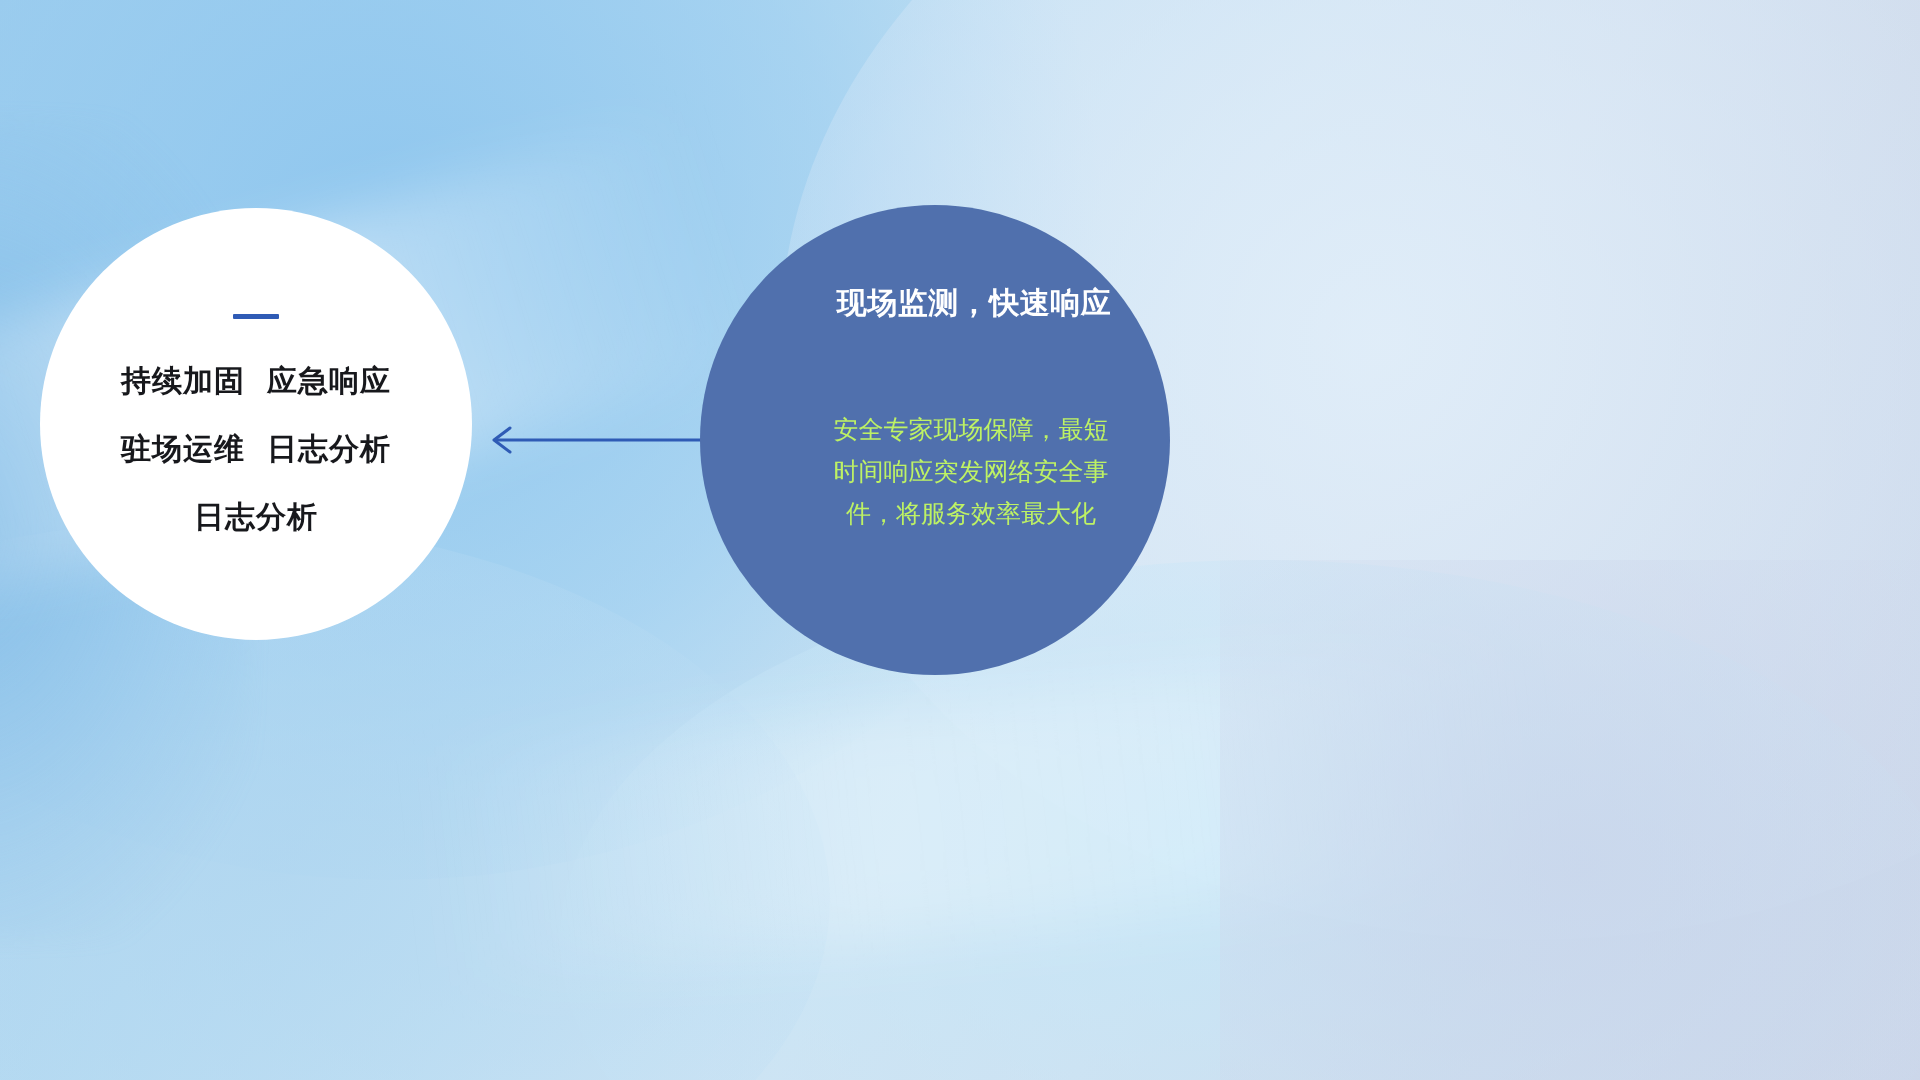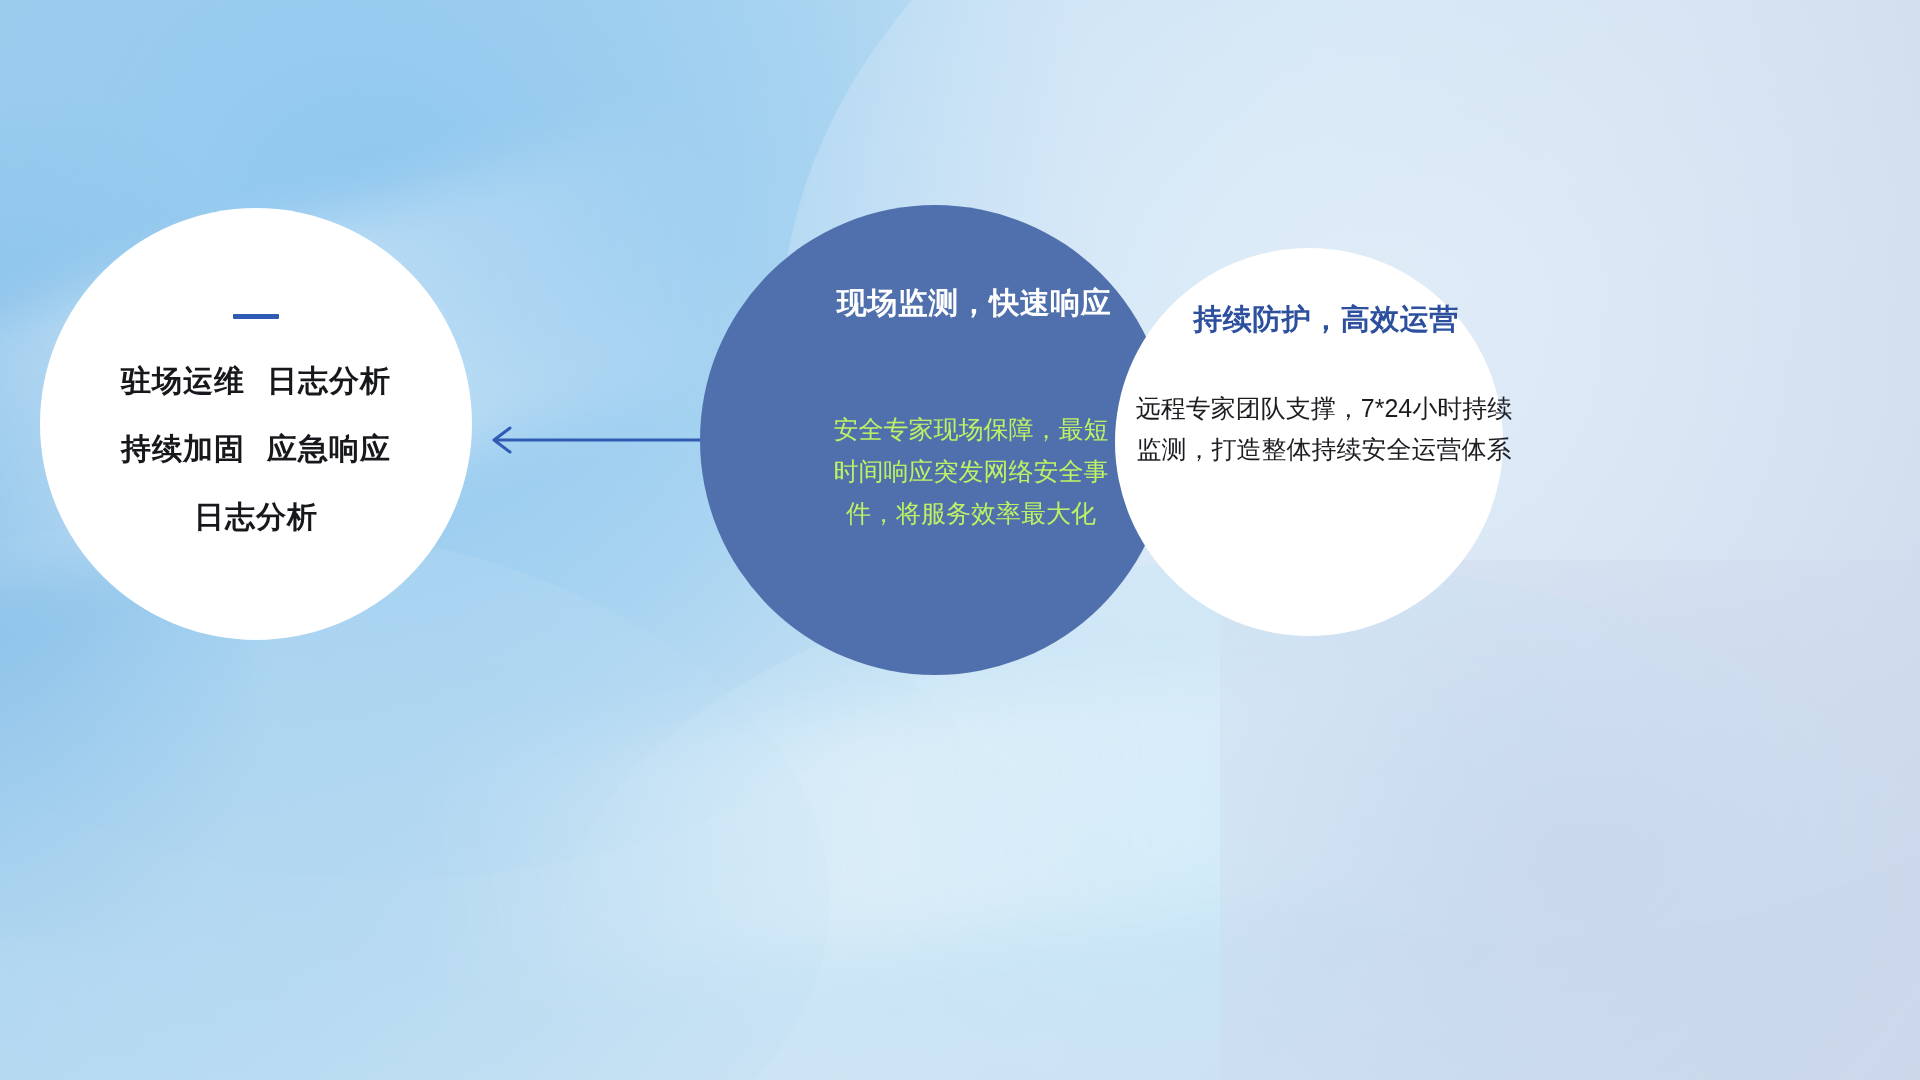--- a/index.html
+++ b/index.html
@@ -261,29 +261,25 @@
   <div class="bg-vignette-br"></div>
 
   <svg class="arrow" viewBox="0 0 250 64">
     <line x1="248" y1="32" x2="26" y2="32" stroke="#2f5bb5" stroke-width="3"></line>
     <polyline points="40,20 24,32 40,44" fill="none" stroke="#2f5bb5" stroke-width="3" stroke-linecap="round" stroke-linejoin="round"></polyline>
   </svg>
 
   <div class="circle circle-left">
     <div class="left-dash"></div>
     <div class="left-lines">
+      <div class="left-line"><span>持续加固</span><span class="gap"></span><span>应急响应</span></div>
       <div class="left-line"><span>驻场运维</span><span class="gap"></span><span>日志分析</span></div>
-      <div class="left-line"><span>持续加固</span><span class="gap"></span><span>应急响应</span></div>
       <div class="left-line"><span>日志分析</span></div>
     </div>
   </div>
 
   <div class="circle circle-mid">
     <div class="mid-title">现场监测，快速响应</div>
     <div class="mid-body">安全专家现场保障，最短时间响应突发网络安全事件，将服务效率最大化</div>
   </div>
 
-  <div class="circle circle-right">
-    <div class="right-title">持续防护，高效运营</div>
-    <div class="right-body">远程专家团队支撑，7*24小时持续监测，打造整体持续安全运营体系</div>
-  </div>
 
 </div>
 
 </body></html>

